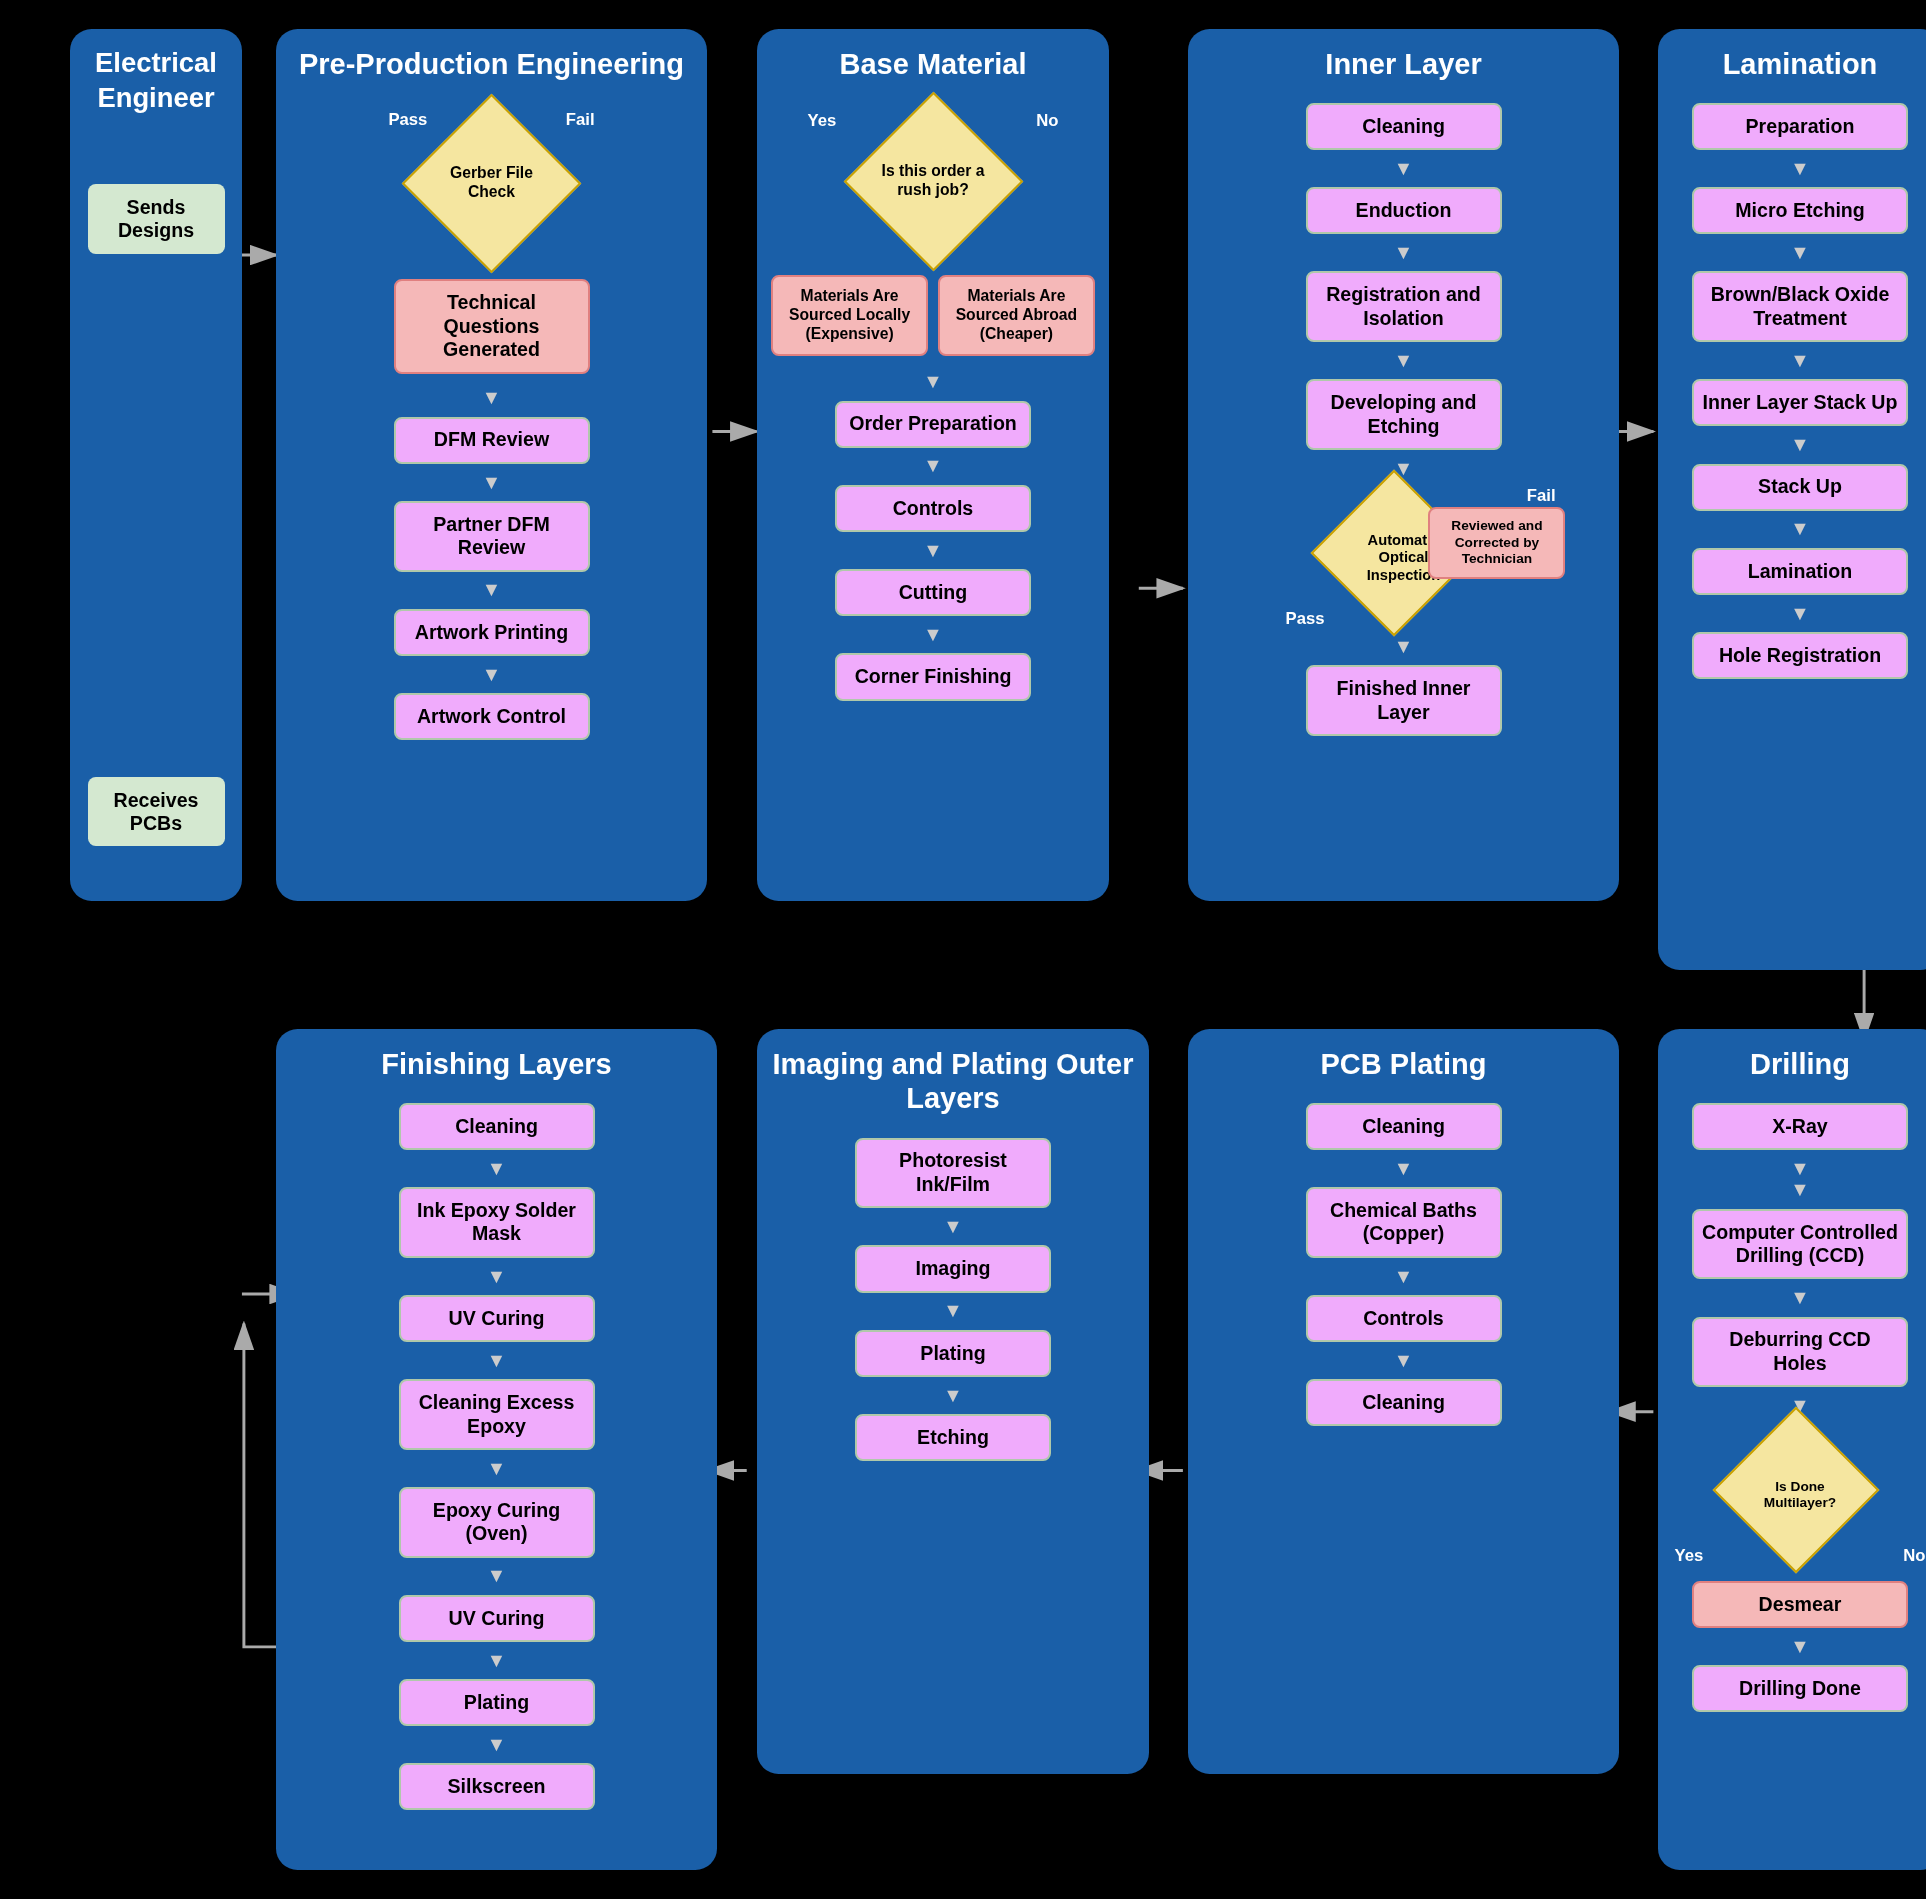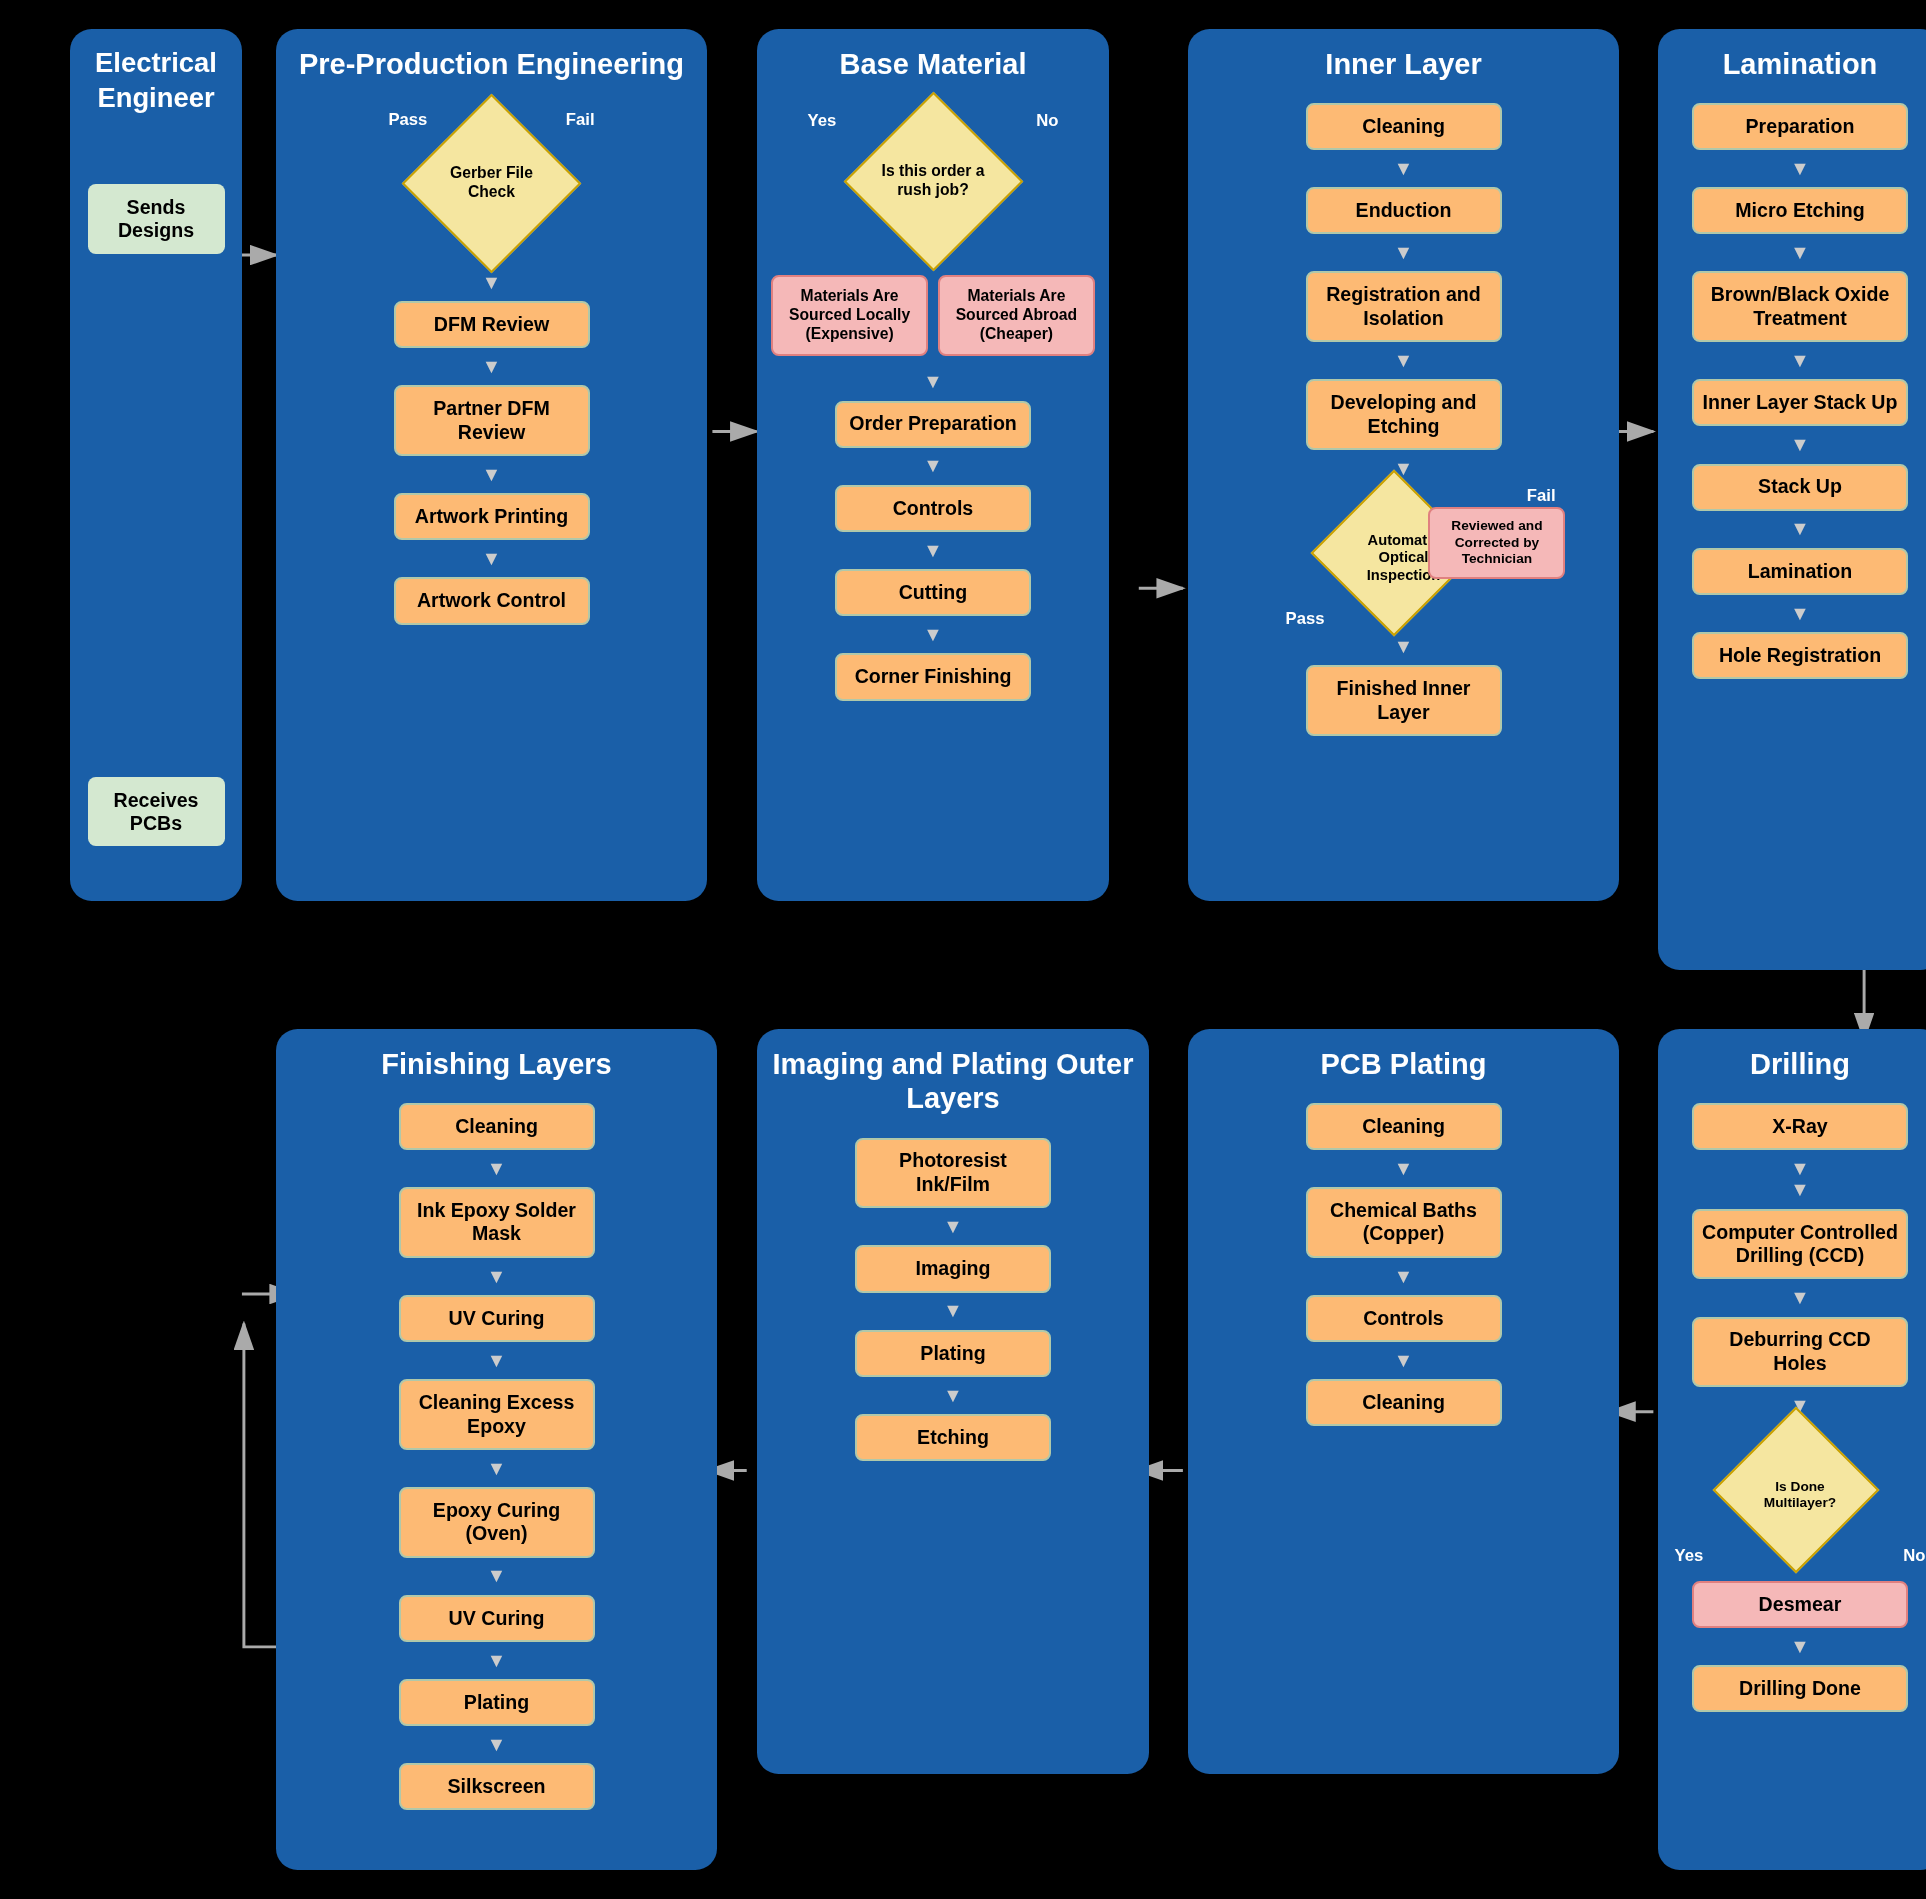--- a/index.html
+++ b/index.html
@@ -33,21 +33,21 @@
       color: #fff;
       font-size: 29px;
       font-weight: bold;
       text-align: center;
       margin-bottom: 13.7px;
       line-height: 1.2;
     }
 
     
     .process-box {
-      background: #fdba74;
+      background: #f0abfc;
       border: 2px solid #b0c8aa;
       border-radius: 7.8px;
       padding: 9.8px 7.8px;
       text-align: center;
       font-size: 19.6px;
       font-weight: bold;
       color: #000;
       margin: 7.8px auto;
       width: 196px;
       line-height: 1.2;
@@ -218,20 +218,21 @@
 
       <div class="diamond-wrapper" style="width:216px; height:157px; position:relative; margin: 9.8px auto;">
         <div class="diamond" style="position:absolute; top:14.7px; left:44px;"></div>
         <div class="diamond-text" style="position:absolute; top:50%; left:50%; transform:translate(-50%,-50%);">
           <span>Gerber File Check</span>
         </div>
         <div class="diamond-label" style="top:4.9px; left:4.9px;">Pass</div>
         <div class="diamond-label" style="top:4.9px; right:4.9px;">Fail</div>
       </div>
 
+      <div class="process-box-pink" style="margin-bottom:13.7px;">Technical Questions Generated</div>
       <div class="small-arrow">▼</div>
       <div class="process-box">DFM Review</div>
       <div class="small-arrow">▼</div>
       <div class="process-box">Partner DFM Review</div>
       <div class="small-arrow">▼</div>
       <div class="process-box">Artwork Printing</div>
       <div class="small-arrow">▼</div>
       <div class="process-box">Artwork Control</div>
     </div>
   </div>

